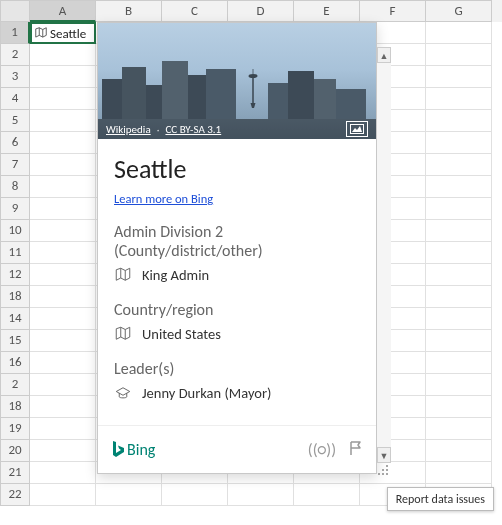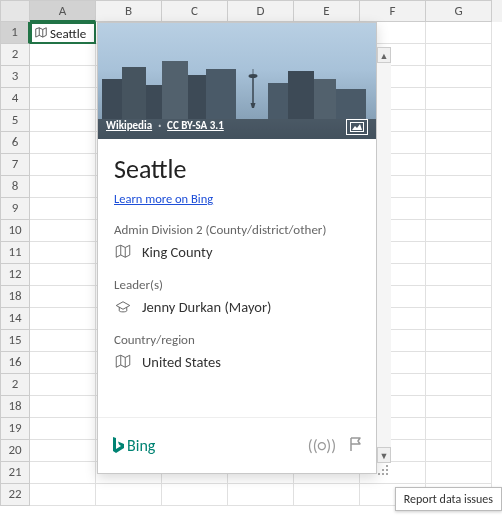--- a/index.html
+++ b/index.html
@@ -112,25 +112,25 @@
   }
   .needle {
     position:absolute; bottom:20px; left:150px; width:10px; height:60px;
   }
   .attr-bar {
     position: absolute;
     bottom: 0; left: 0; right: 0;
     height: 20px;
     background: rgba(0,0,0,0.45);
     display: flex;
+    align-items: center;
     gap: 6px;
     padding: 0 8px;
     color: #fff;
     font-size: 11px;
-    font-weight: bold;
   }
   .attr-bar a { color: #fff; text-decoration: underline; cursor:pointer; }
   .attr-bar .sep { opacity: .7; }
   .img-btn {
     margin-left: auto;
     width: 22px; height: 16px;
     border: 1px solid #fff;
     display:flex;align-items:center;justify-content:center;
     cursor:pointer;
   }
@@ -148,35 +148,35 @@
   .learn-link {
     color: #1d4ed8;
     font-size: 12.5px;
     text-decoration: underline;
     cursor: pointer;
   }
   .field {
     margin-top: 16px;
   }
   .field-label {
-    font-size: 13px;
+    font-size: 16px;
     color: #666;
     margin-bottom: 6px;
   }
   .field-value {
     display: flex;
     align-items: center;
     gap: 10px;
     font-size: 14.5px;
     color: #333;
   }
   .geo-sm svg { width:18px;height:18px;stroke:#666;fill:none;stroke-width:1.3;display:block;}
   .hat svg { width:18px;height:18px;stroke:#666;fill:none;stroke-width:1.3;display:block;}
   .card-footer {
-    height: 56px;
+    height: 48px;
     border-top: 1px solid #eee;
     display: flex;
     align-items: center;
     padding: 0 12px;
     gap: 4px;
   }
   .bing {
     display:flex;align-items:center;gap:2px;
     color:#008373;font-size:16px;font-weight:400;
   }
@@ -217,21 +217,21 @@
     position:absolute;
     right:-14px; bottom:-2px;
     width:12px;height:12px;
     cursor:nwse-resize;
     color:#888;
   }
 
   .tooltip {
     position:absolute;
     bottom: 14px;
-    right: 0;
+    right: 8px;
     background:#fff;
     border:1px solid #bbb;
     padding:4px 8px;
     font-size:12px;
     color:#333;
     box-shadow:0 1px 3px rgba(0,0,0,.2);
   }
 </style>
 </head>
 <body>
@@ -520,49 +520,49 @@
     <div class="field">
       <div class="field-label">Admin Division 2 (County/district/other)</div>
       <div class="field-value">
         <span class="geo-sm">
             <svg viewBox="0 0 24 24">
               <path d="M3 5 L3 19 L9 16 L15 19 L21 16 L21 3 L15 6 L9 3 Z"></path>
               <line x1="9" y1="3" x2="9" y2="16"></line>
               <line x1="15" y1="6" x2="15" y2="19"></line>
             </svg>
           </span>
-        <span>King County</span>
-      </div>
-    </div>
-
-
-    <div class="field">
-      <div class="field-label">Leader(s)</div>
-      <div class="field-value">
-        <span class="hat">
-            <svg viewBox="0 0 24 24">
-              <path d="M3 10 L12 5 L21 10 L12 15 Z"></path>
-              <path d="M7 12 L7 17 C7 19 17 19 17 17 L17 12"></path>
-            </svg>
-          </span>
-        <span>Jenny Durkan (Mayor)</span>
-      </div>
-    </div>
+        <span>King Admin</span>
+      </div>
+    </div>
+
 
     <div class="field">
       <div class="field-label">Country/region</div>
       <div class="field-value">
         <span class="geo-sm">
             <svg viewBox="0 0 24 24">
               <path d="M3 5 L3 19 L9 16 L15 19 L21 16 L21 3 L15 6 L9 3 Z"></path>
               <line x1="9" y1="3" x2="9" y2="16"></line>
               <line x1="15" y1="6" x2="15" y2="19"></line>
             </svg>
           </span>
         <span>United States</span>
+      </div>
+    </div>
+
+    <div class="field">
+      <div class="field-label">Leader(s)</div>
+      <div class="field-value">
+        <span class="hat">
+            <svg viewBox="0 0 24 24">
+              <path d="M3 10 L12 5 L21 10 L12 15 Z"></path>
+              <path d="M7 12 L7 17 C7 19 17 19 17 17 L17 12"></path>
+            </svg>
+          </span>
+        <span>Jenny Durkan (Mayor)</span>
       </div>
     </div>
   </div>
 
   <div class="card-footer">
     <span class="bing">
       <svg width="15" height="20" viewBox="0 0 15 20">
           <path d="M3 1 L6 2 L6 13 L11 10 L9 8.5 L8 5.5 L14 8 L14 12 L6 17 L3 15 Z" fill="#008373"></path>
         </svg>
       <span>Bing</span>

